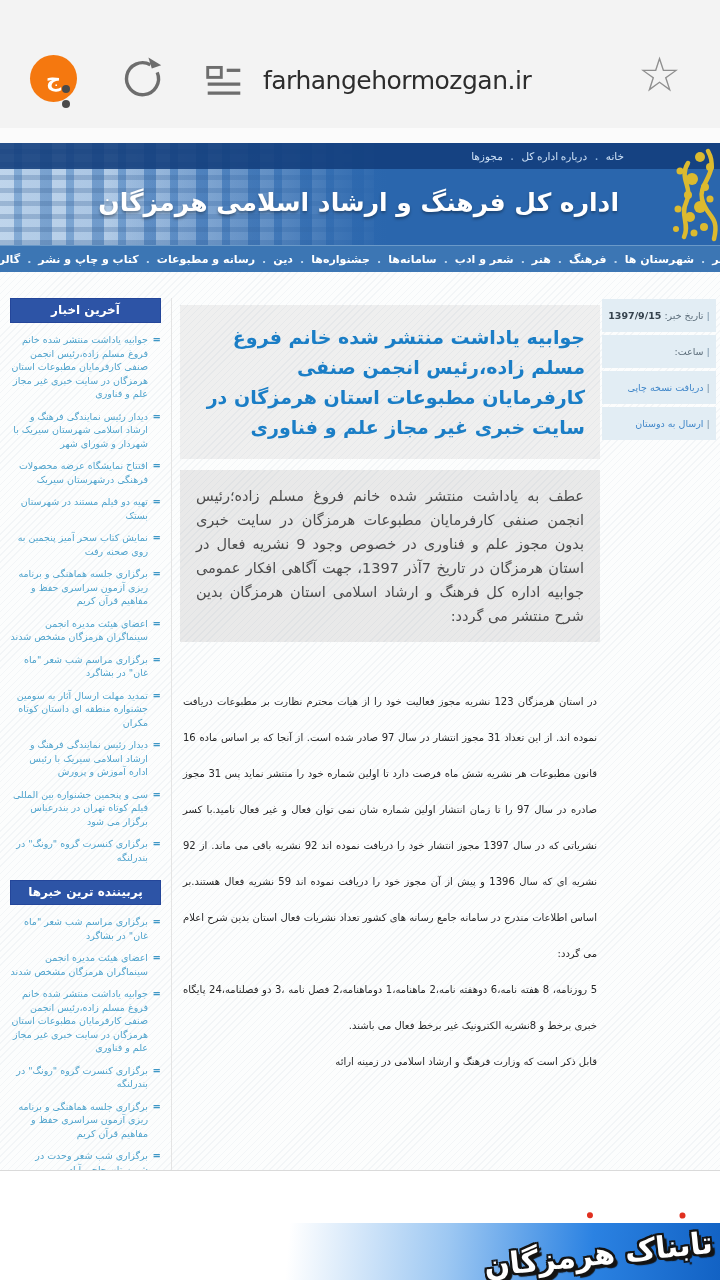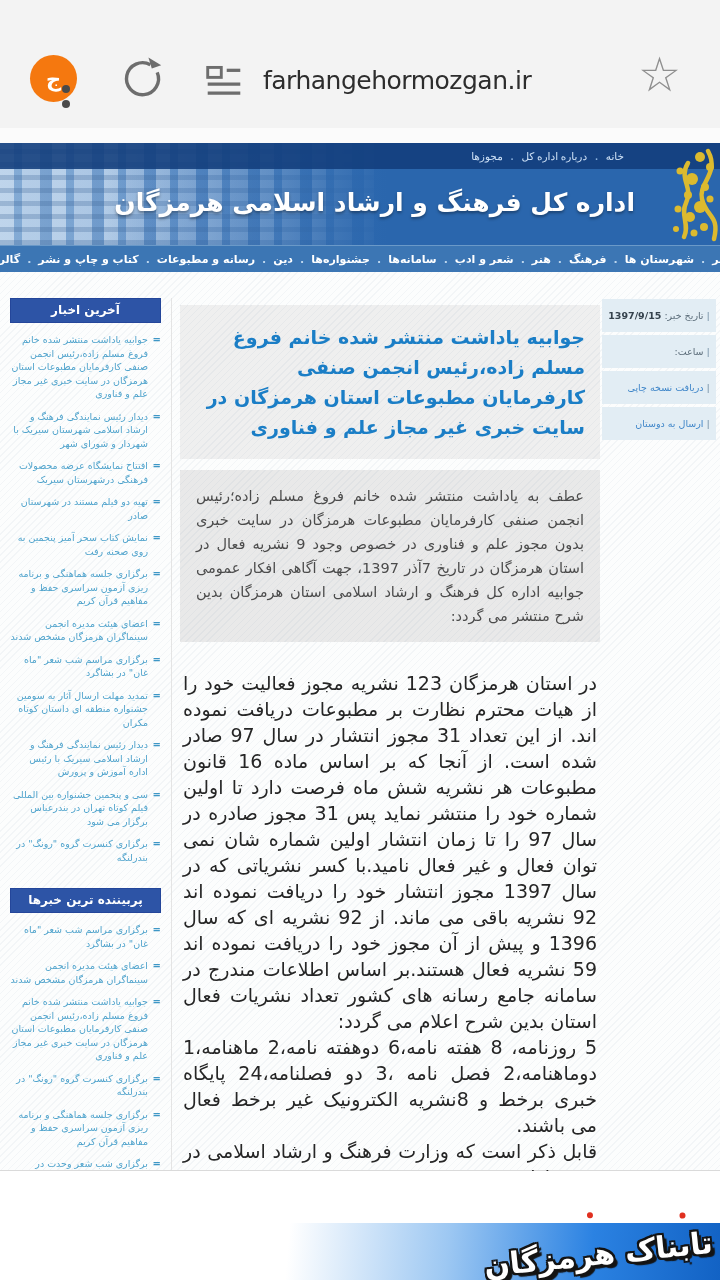--- a/index.html
+++ b/index.html
@@ -44,21 +44,21 @@
   }
   .utility-nav {
     position:absolute; top:0; left:0; right:0; height:26px;
     background:rgba(18,62,124,.88);
     display:flex; direction:rtl; align-items:center; padding-right:96px;
     font-size:10.5px; color:#cfe2f7; list-style:none;
   }
   .utility-nav li { cursor:pointer;font-family:Liberation Serif, serif; }
   .utility-nav li + li::before { content:"."; color:#8fb4df; margin:0 8px; font-weight:bold; }
   .site-title {
-    position:absolute; right:85px; top:45px; color:#ffffff; font-size:25px; font-weight:bold;
+    position:absolute; right:101px; top:45px; color:#ffffff; font-size:25px; font-weight:bold;
     direction:rtl; text-shadow:0 2px 3px rgba(0,0,0,.35); white-space:nowrap;
   }
   .emblem { position:absolute; right:0; top:2px; }
   .main-nav {
     height:27px; background:#3c76b4; border-top:1px solid #6a99c8;
     display:flex; direction:rtl; align-items:center; justify-content:center;
     font-size:11px; font-weight:bold; color:#ffffff; list-style:none;
   }
   .main-nav li { cursor:pointer; white-space:nowrap; }
   .main-nav li + li::before { content:"."; color:#bcd6ee; margin:0 7px; }
@@ -83,39 +83,39 @@
     background-color:#efefef; padding:17px 15px; direction:rtl; text-align:right;
     color:#1b7ec6; font-size:19px; font-weight:bold; line-height:30px;
     background-image:repeating-linear-gradient(135deg, rgba(150,170,190,.10) 0 1px, rgba(0,0,0,0) 1px 5px);
   }
   .article-lead {
     background-color:#e9e9e9; margin-top:11px; padding:14px 16px; direction:rtl;
     font-size:14.5px; line-height:24px; color:#4b4b4b; text-align:justify;
     background-image:repeating-linear-gradient(135deg, rgba(150,170,190,.10) 0 1px, rgba(0,0,0,0) 1px 5px);
   }
   .article-body {
-    margin-top:28px; padding:0 3px; direction:rtl;
-    font-size:19px; line-height:26px; color:#262626; text-align:justify;
+    margin-top:42px; padding:0 3px; direction:rtl;
+    font-size:10px; line-height:36px; color:#262626; text-align:justify;
   }
   .article-body p { margin:0; }
   
   .col-sidebar { flex:1; margin-top:26px; border-right:1px solid #e4e4e4; padding:0 10px; overflow:hidden; }
   .side-header {
     background:#2d54a6; border:1px solid #24469a; color:#fff; font-weight:bold;
     font-size:12px; text-align:center; padding:4px 0 5px; direction:rtl;
   }
   .news-list { list-style:none; margin:10px 0 0; direction:rtl; }
   .news-list li {
     position:relative; padding-right:13px; font-size:9.5px; line-height:13.5px;
     color:#4fa3cc; text-align:right; margin-bottom:9px; cursor:pointer;
   }
   .news-list li::before {
     content:"="; position:absolute; right:0; top:0; color:#3e97c6; font-weight:bold; font-size:10px;
   }
-  .side-header.second { margin-top:24px; }
+  .side-header.second { margin-top:16px; }
   
   .watermark-bar {
     position:absolute; left:0; right:0; bottom:0; height:57px;
     background:linear-gradient(95deg, rgba(255,255,255,0) 40%, rgba(140,190,240,.85) 62%, #2b82e2 82%, #1262c4 100%);
   }
   .watermark-logo {
     position:absolute; right:8px; bottom:2px; width:160px; height:72px;
     transform:rotate(-6deg);
   }
   .watermark-text {
@@ -235,21 +235,21 @@
       </div>
   </div>
 
   <div class="col-sidebar">
     <div class="side-header">آخرین اخبار</div>
     <ul class="news-list">
 
     <li>جوابیه یاداشت منتشر شده خانم فروغ مسلم زاده،رئیس انجمن صنفی کارفرمایان مطبوعات استان هرمزگان در سایت خبری غیر مجاز علم و فناوری</li>
         <li>دیدار رئیس نمایندگی فرهنگ و ارشاد اسلامی شهرستان سیریک با شهردار و شورای شهر</li>
         <li>افتتاح نمایشگاه عرضه محصولات فرهنگی درشهرستان سیریک</li>
-        <li>تهیه دو فیلم مستند در شهرستان صادر</li>
+        <li>تهیه دو فیلم مستند در شهرستان بستک</li>
         <li>نمایش کتاب سحر آمیز پنجمین به روی صحنه رفت</li>
         <li>برگزاری جلسه هماهنگی و برنامه ریزی آزمون سراسری حفظ و مفاهیم قرآن کریم</li>
         <li>اعضای هیئت مدیره انجمن سینماگران هرمزگان مشخص شدند</li>
         <li>برگزاری مراسم شب شعر "ماه غان" در بشاگرد</li>
         <li>تمدید مهلت ارسال آثار به سومین جشنواره منطقه ای داستان کوتاه مکران</li>
         <li>دیدار رئیس نمایندگی فرهنگ و ارشاد اسلامی سیریک با رئیس اداره آموزش و پرورش</li>
         <li>سی و پنجمین جشنواره بین المللی فیلم کوتاه تهران در بندرعباس برگزار می شود</li>
         <li>برگزاری کنسرت گروه "رونگ" در بندرلنگه</li>
       </ul>
     <div class="side-header second">پربیننده ترین خبرها</div>

